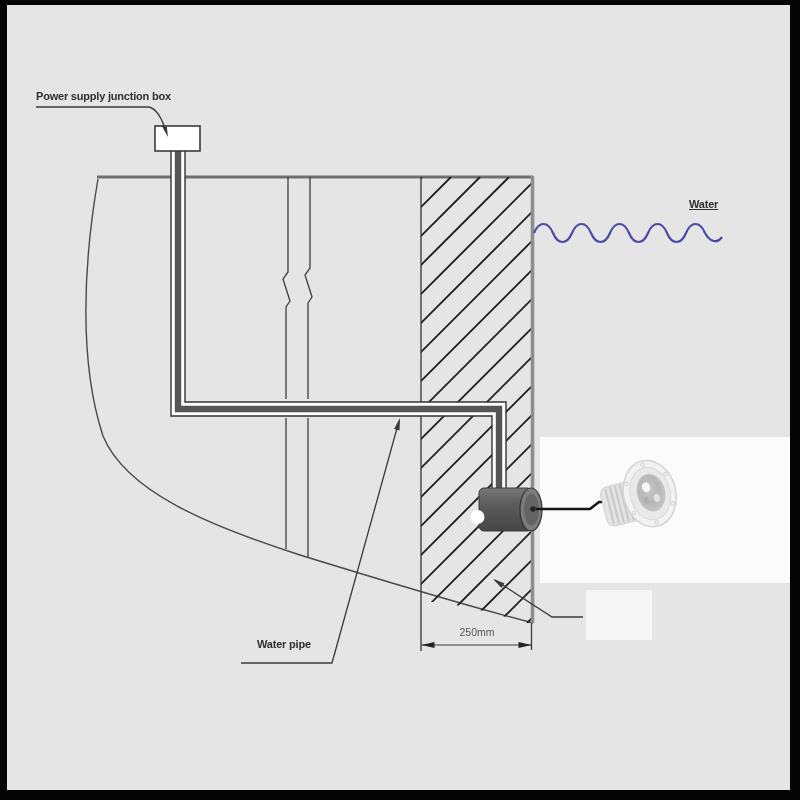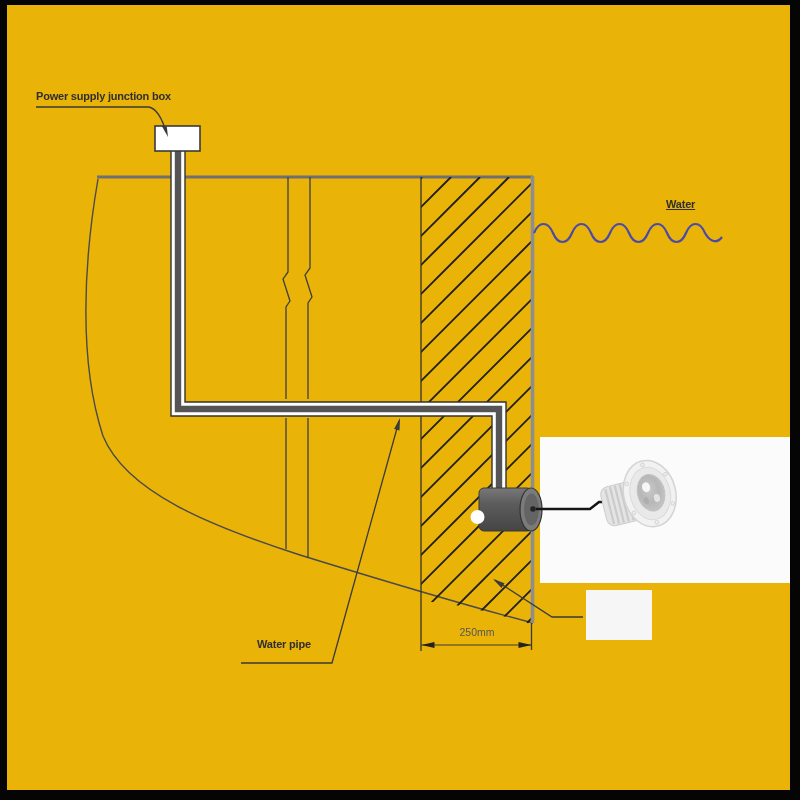--- a/index.html
+++ b/index.html
@@ -1,16 +1,16 @@
 <!DOCTYPE html>
 <html><head>
 <meta charset="utf-8">
 <style>
   html,body{margin:0;padding:0;background:#fff;}
-  .page{position:relative;width:800px;height:800px;background:#eab308;overflow:hidden;
+  .page{position:relative;width:800px;height:800px;background:#e5e5e5;overflow:hidden;
         font-family:"Liberation Sans",sans-serif;}
   .frame{position:absolute;inset:0;border-top:5px solid #050505;border-left:7px solid #050505;
          border-right:10px solid #050505;border-bottom:10px solid #050505;pointer-events:none;z-index:40;}
   .lineart{position:absolute;left:0;top:0;z-index:10;}
   .lbl{position:absolute;z-index:20;color:#2f2f2f;font-weight:bold;font-size:11px;
        letter-spacing:-0.2px;white-space:nowrap;}
   .lbl-dim{position:absolute;z-index:20;color:#565656;font-weight:normal;font-size:10.5px;
        width:60px;text-align:center;white-space:nowrap;}
 </style>
 </head>
@@ -143,20 +143,20 @@
 
     <g>
       <line x1="421.5" y1="645" x2="531.5" y2="645" stroke="#3a3a3a" stroke-width="1.2"></line>
       <polygon points="421.5,645 434.5,642 434.5,648" fill="#222"></polygon>
       <polygon points="531.5,645 518.5,642 518.5,648" fill="#222"></polygon>
     </g>
   </svg>
 
   <div class="lbl" style="left:36px;top:90px;">Power supply junction box</div>
 
-  <div class="lbl" style="left:666px;top:198px;text-decoration:underline;">Water</div>
+  <div class="lbl" style="left:689px;top:198px;text-decoration:underline;">Water</div>
 
   <div class="lbl" style="left:257px;top:638px;">Water pipe</div>
 
   <div class="lbl-dim" style="left:447px;top:626px;text-align:center;">250mm</div>
 
   <div class="frame"></div>
 </div>
 
 </body></html>

